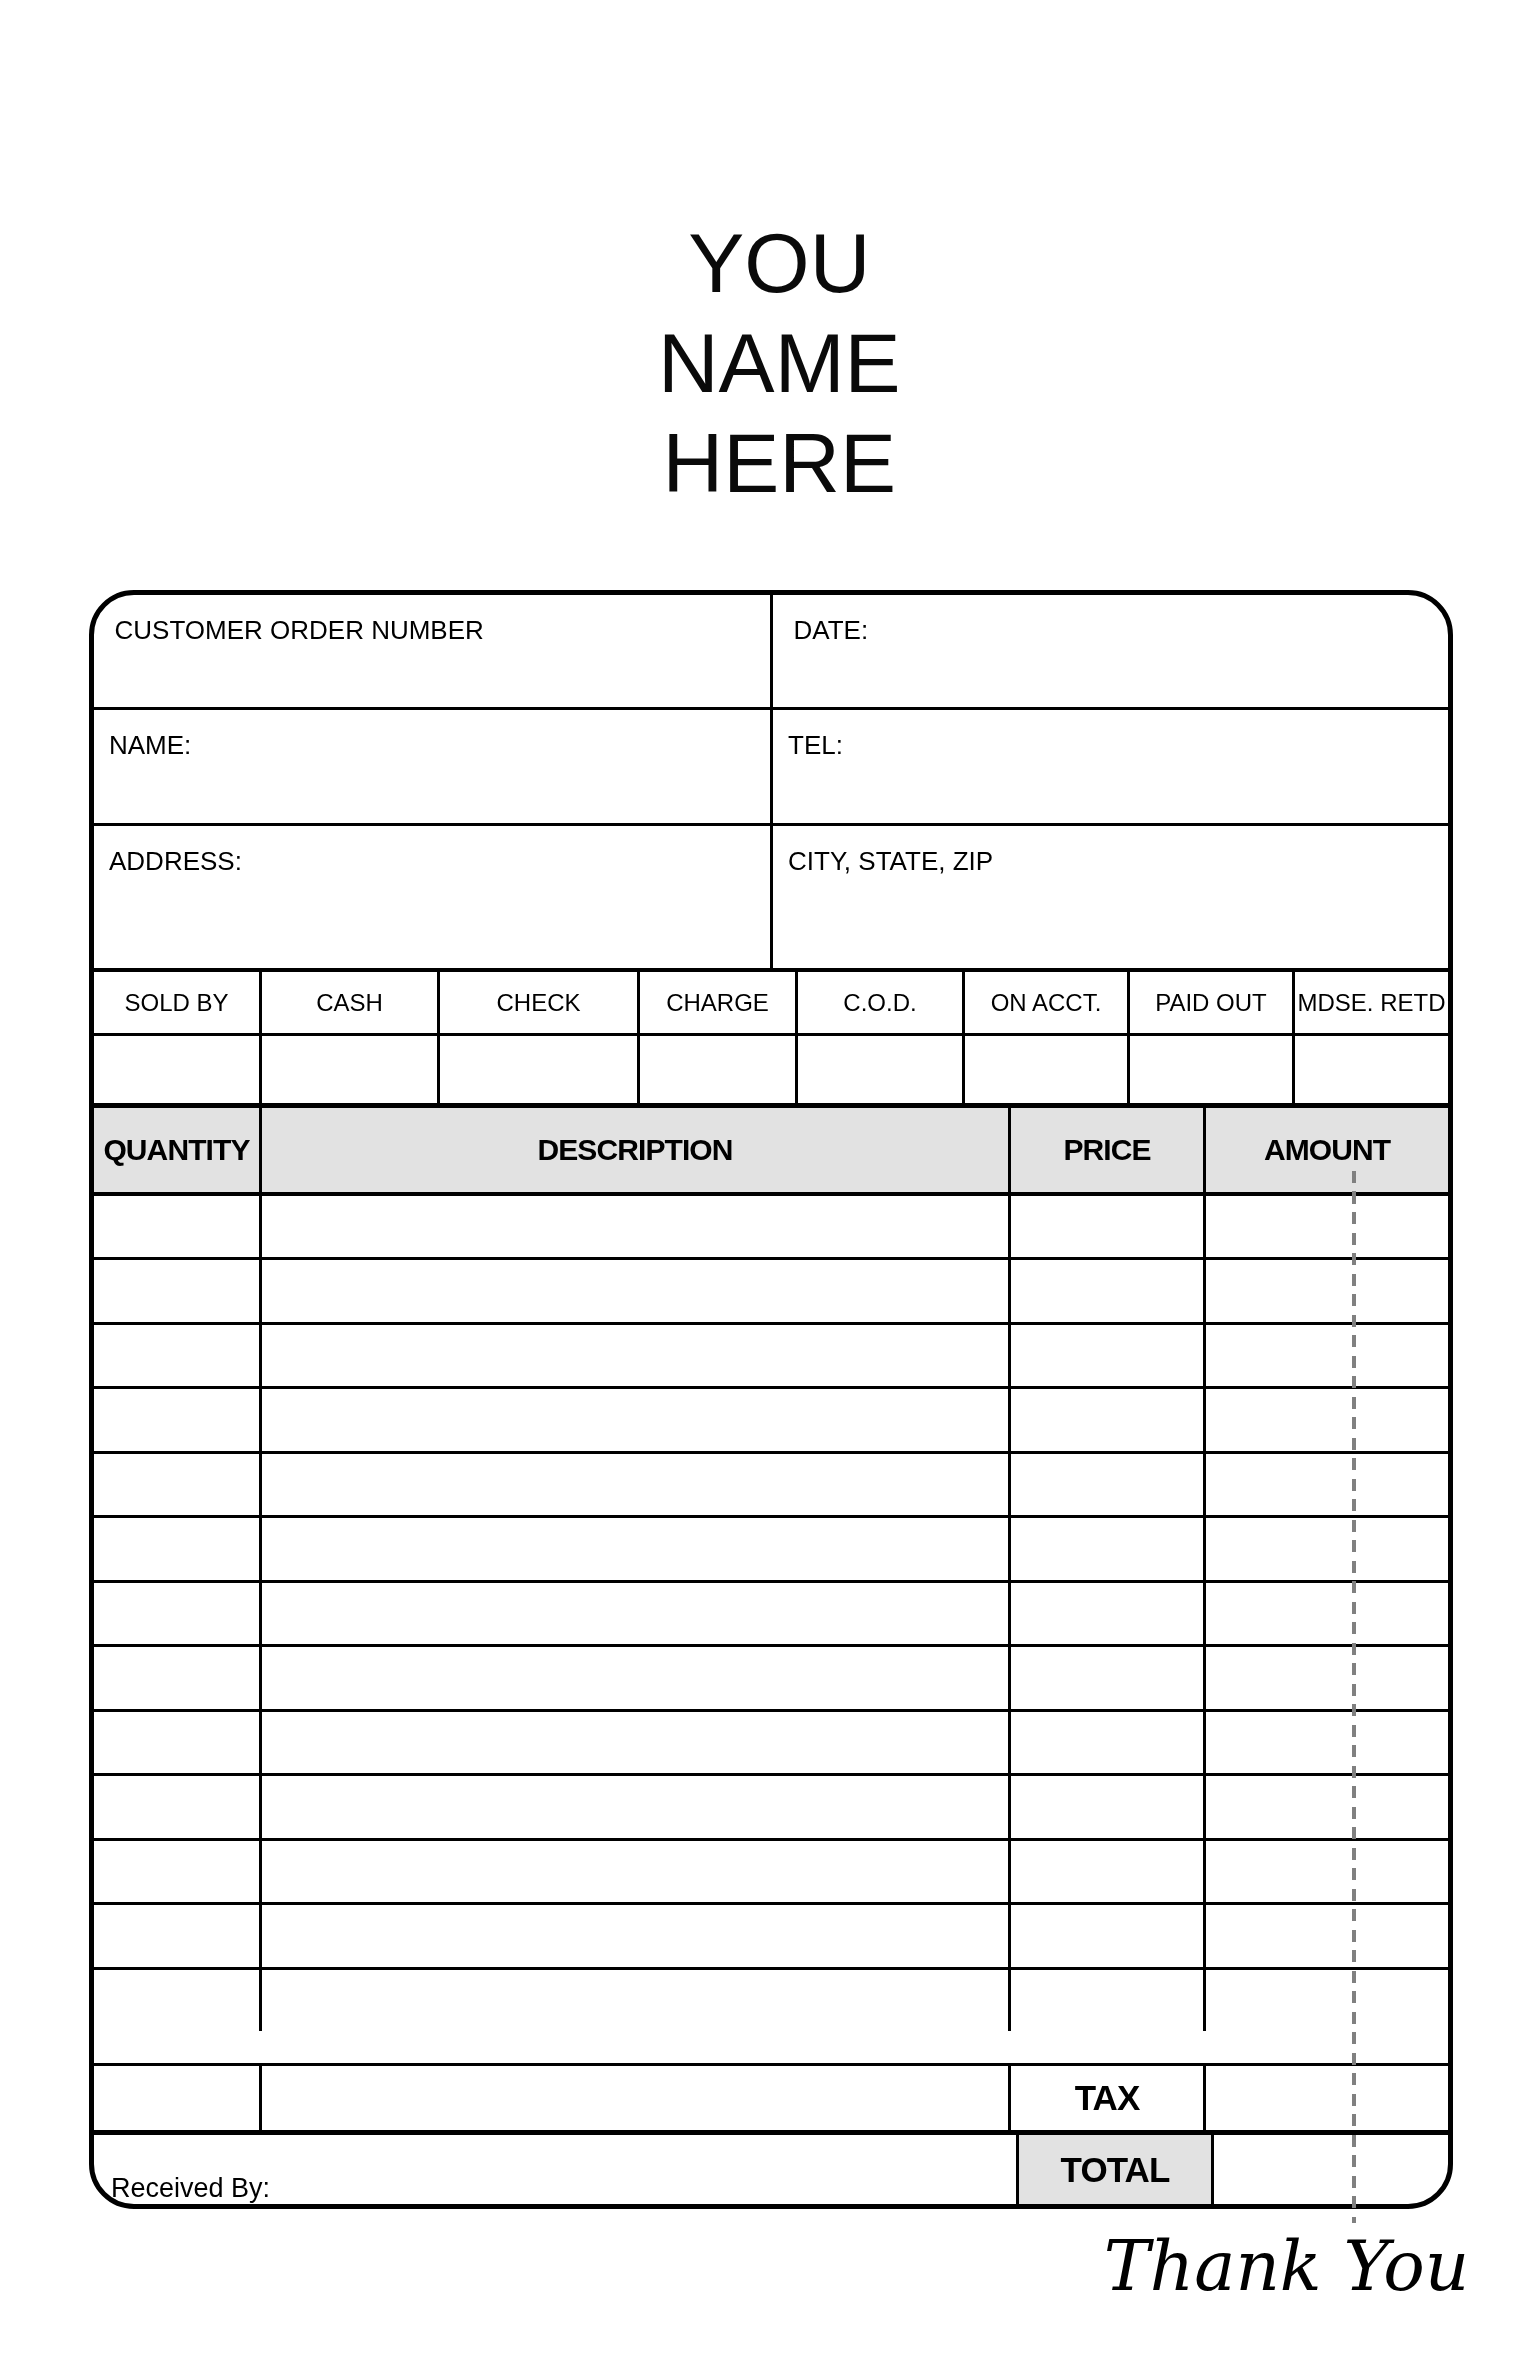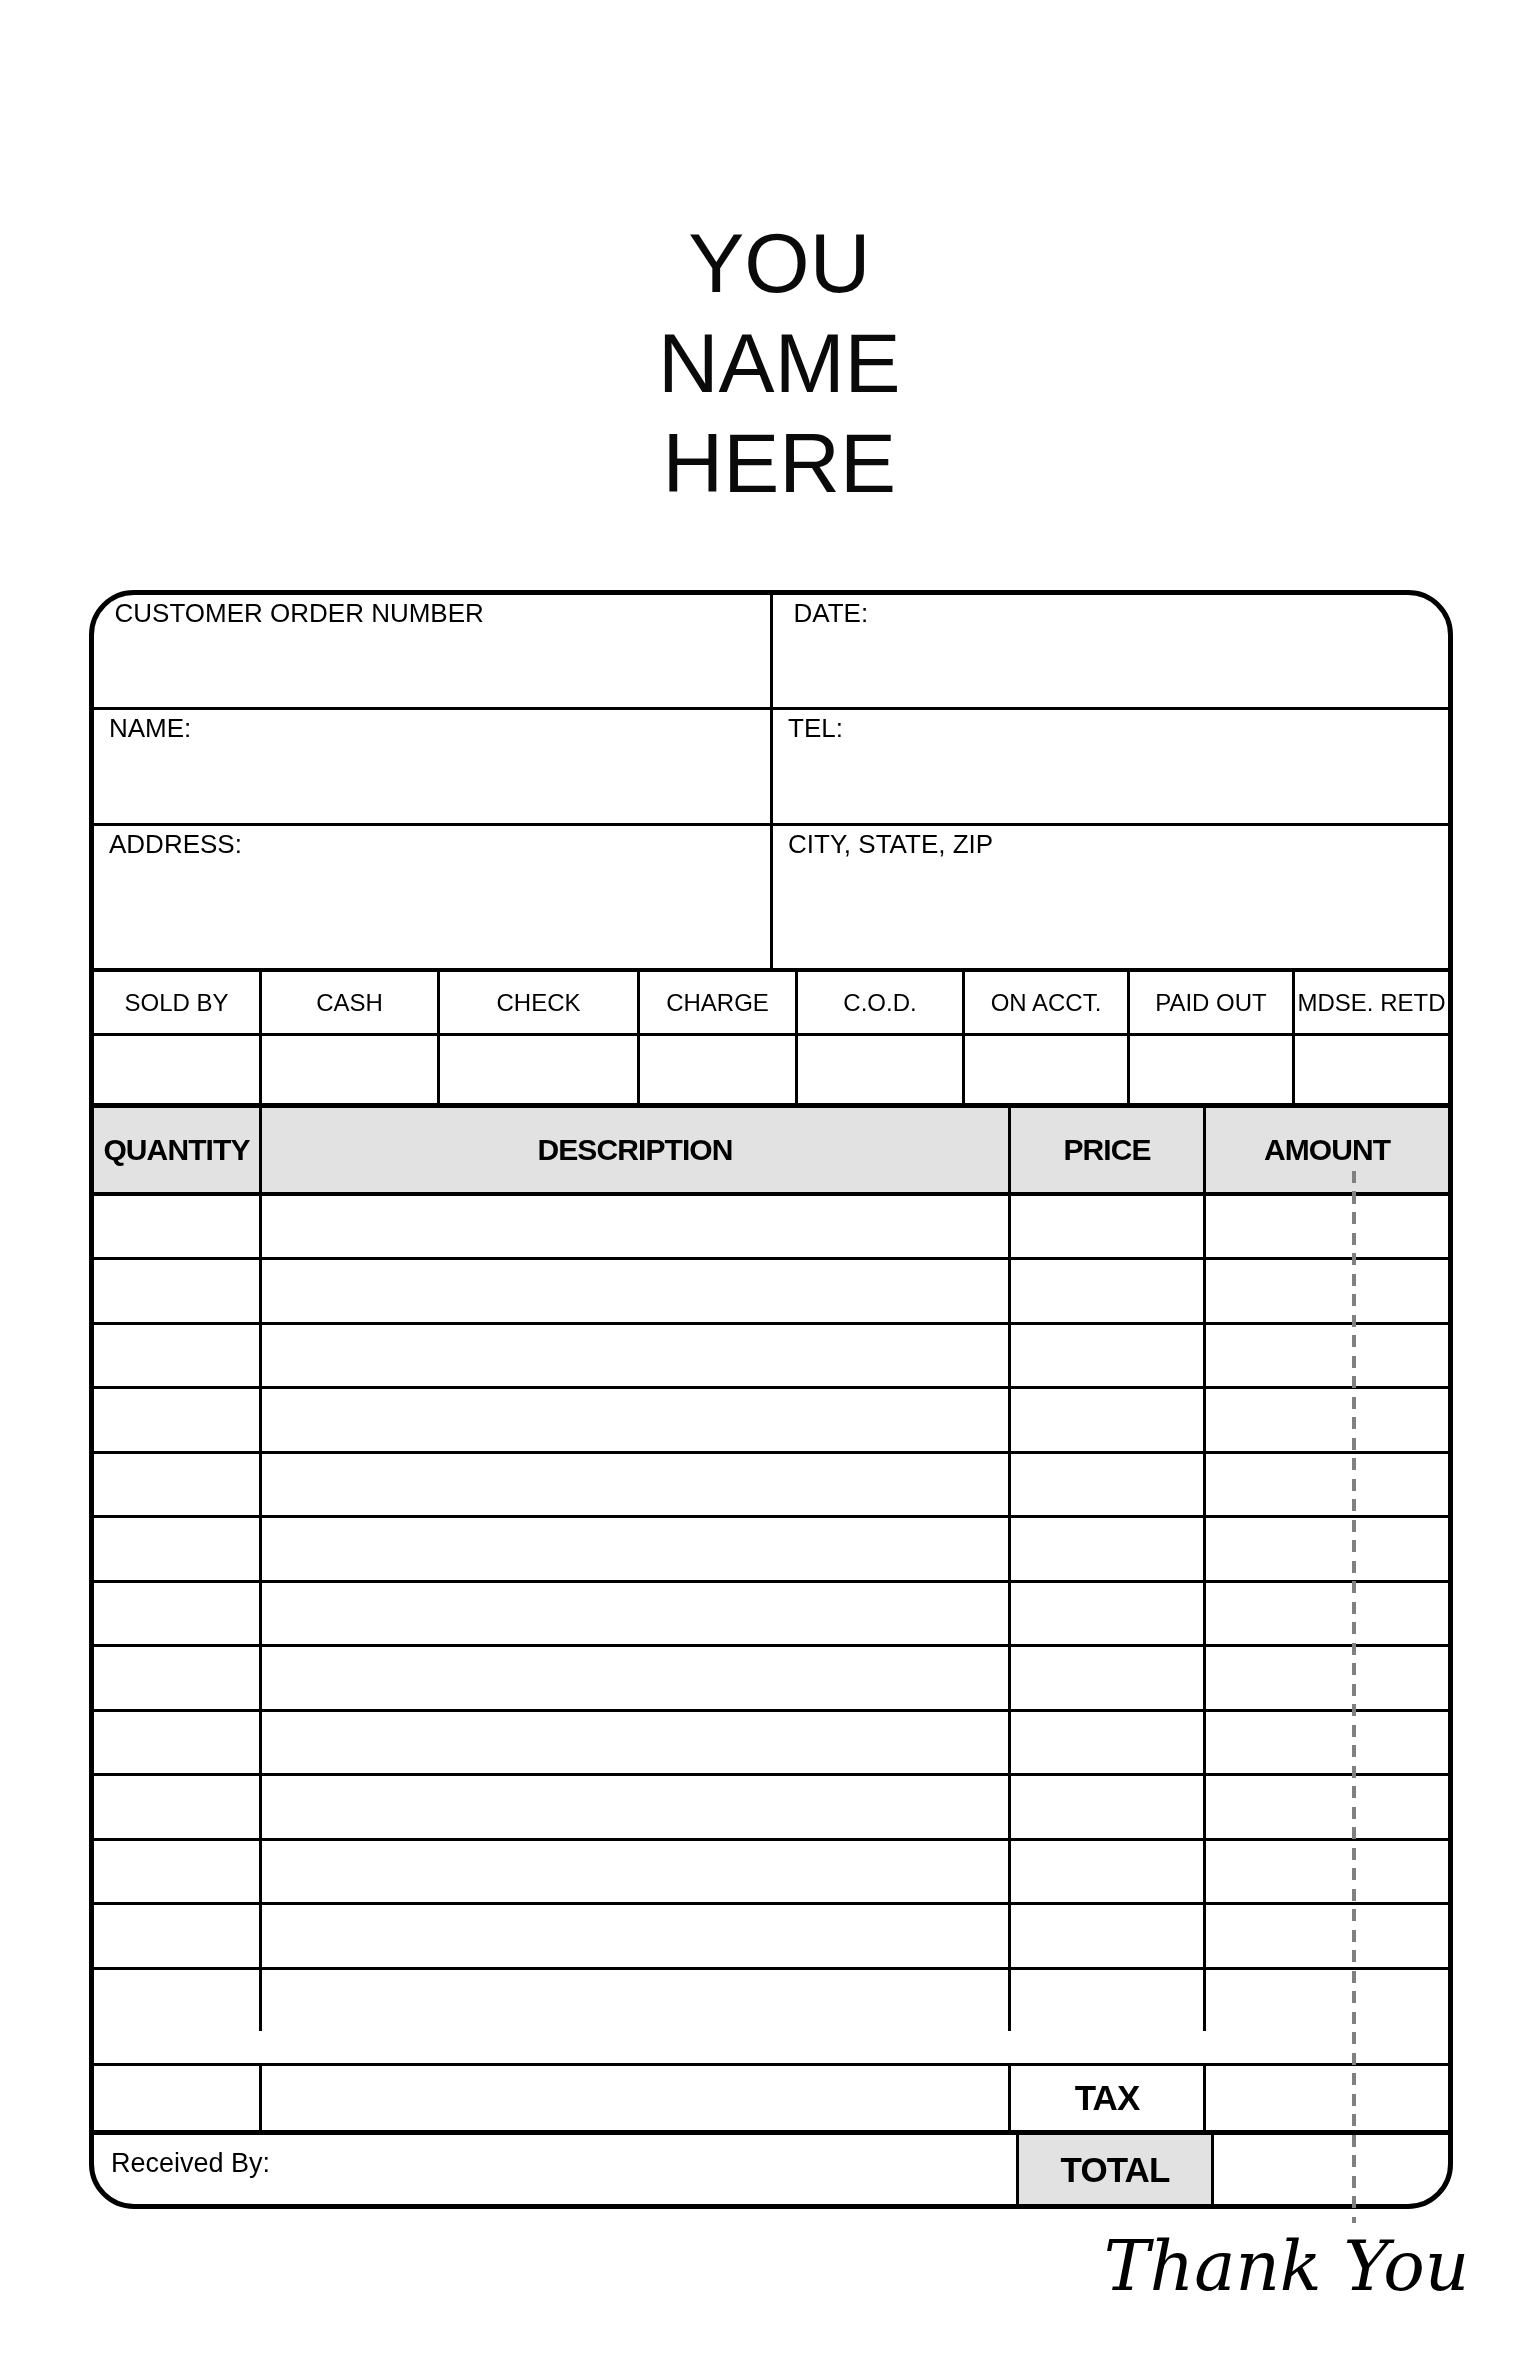--- a/index.html
+++ b/index.html
@@ -19,21 +19,21 @@
 
   .frow { display:flex; flex-direction:row; width:100%; flex:0 0 auto; }
   .cell { position:relative; border-right:3.7px solid #000; }
   .cell.last { border-right:none; flex:1 1 auto; }
 
   
   .row-a1 { height:112px; }
   .row-a2 { height:116px; border-top:3.7px solid #000; }
   .row-a3 { height:145px; border-top:3.7px solid #000; }
   .info-left { width:679px; }
-  .info-label { position:absolute; top:3px; left:15px; font-size:26px; letter-spacing:0; }
+  .info-label { position:absolute; top:20px; left:15px; font-size:26px; letter-spacing:0; }
   .row-a1 .info-label { left:20.5px; }
 
   
   .pay-head  { height:65px; border-top:4.7px solid #000; }
   .pay-empty { height:70px; border-top:3.7px solid #000; }
   .pay-cell { display:flex; align-items:center; justify-content:center;
               font-size:24px; white-space:nowrap; overflow:hidden; }
   .pw0{width:168px}.pw1{width:178px}.pw2{width:200px}.pw3{width:158px}
   .pw4{width:167px}.pw5{width:165px}.pw6{width:165px}
 
@@ -48,21 +48,21 @@
   
   .brow { flex:1 1 auto; border-top:3.7px solid #000; }
   .brow.first { border-top:none; }
 
   
   .tax-row { height:67px; border-top:3.7px solid #000;margin-top:32px; }
   .tax-label { display:flex; align-items:center; justify-content:center;
                font-size:35px; font-weight:bold; letter-spacing:-0.9px; }
   .total-row { height:74px; border-top:5.6px solid #000; }
   .recv-cell { width:925px; display:flex; align-items:flex-end; }
-  .recv-label { font-size:27px; padding:0 0 25px 17px; }
+  .recv-label { font-size:27px; padding:0 0 0 17px; }
   .total-cell { background:#e2e2e2; }
 
   
   .dash-line { position:absolute; left:1352px; top:1171px; width:3.7px; height:1052px;
                background:repeating-linear-gradient(to bottom,
                  #808080 0px, #808080 12px, transparent 12px, transparent 20.5px); }
 
   
   .thank-you { position:absolute; left:1072px; top:2224px; width:429px;
                text-align:center; font-family:"DejaVu Serif", serif;

